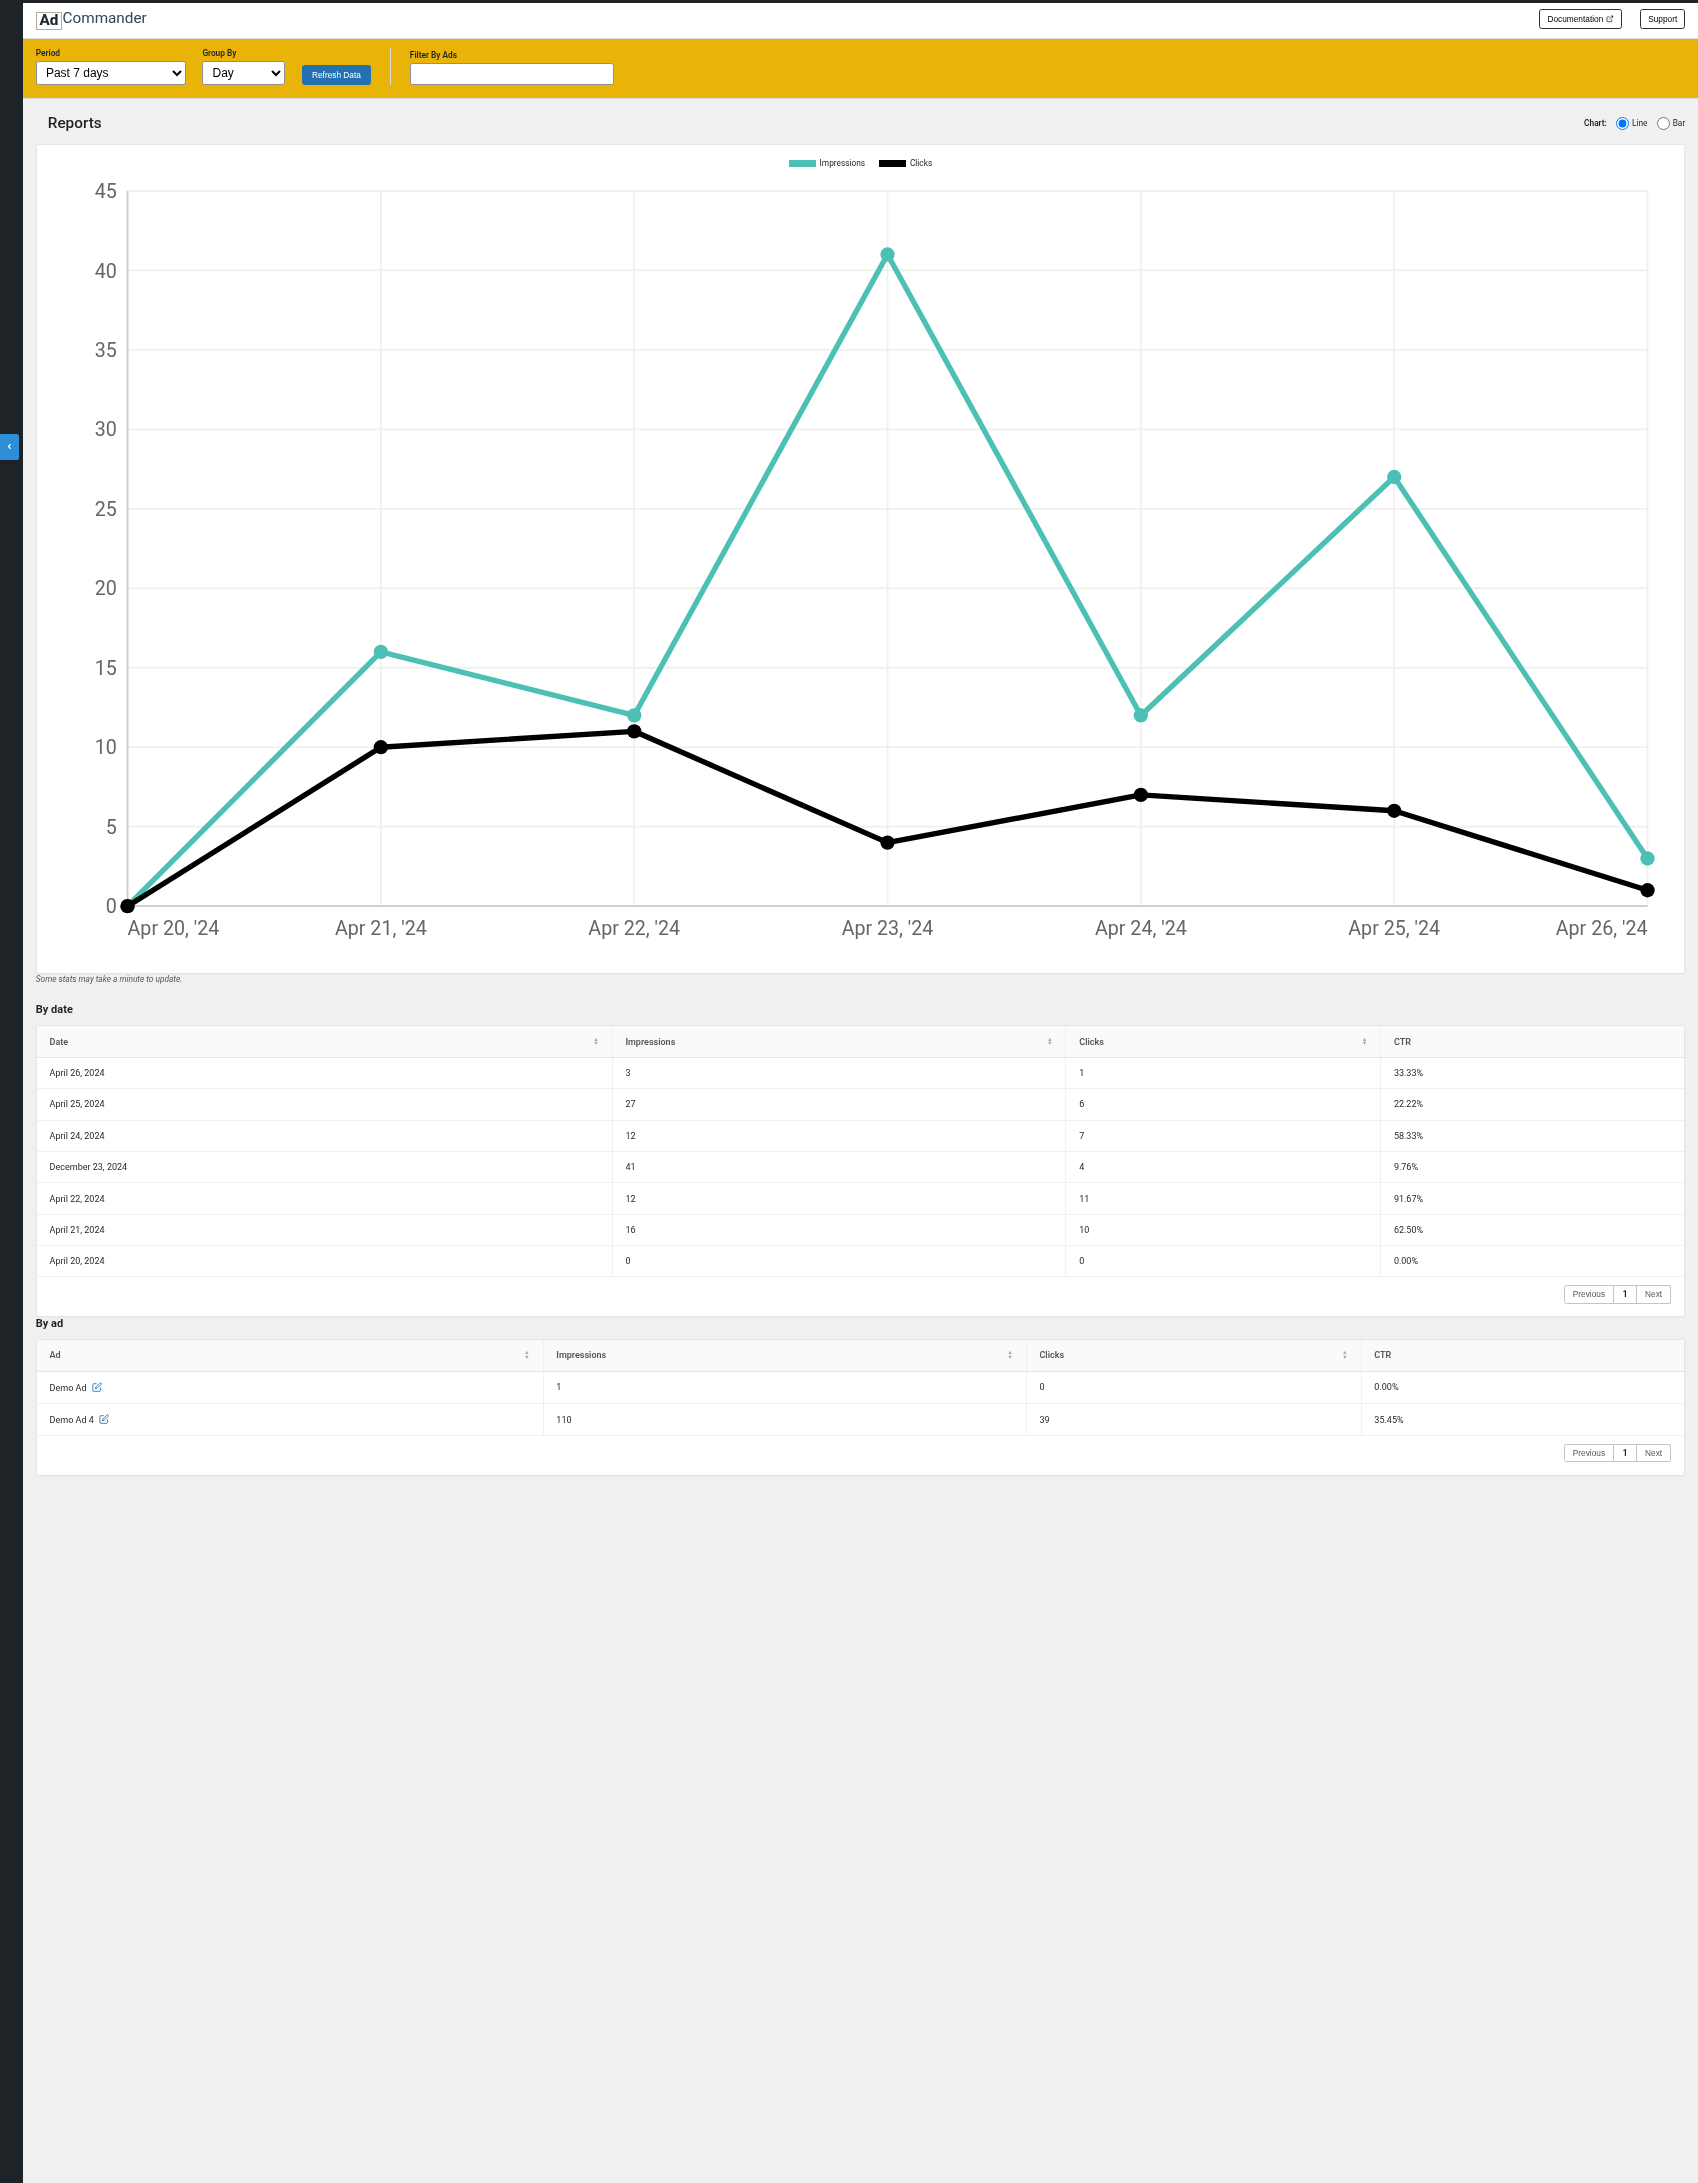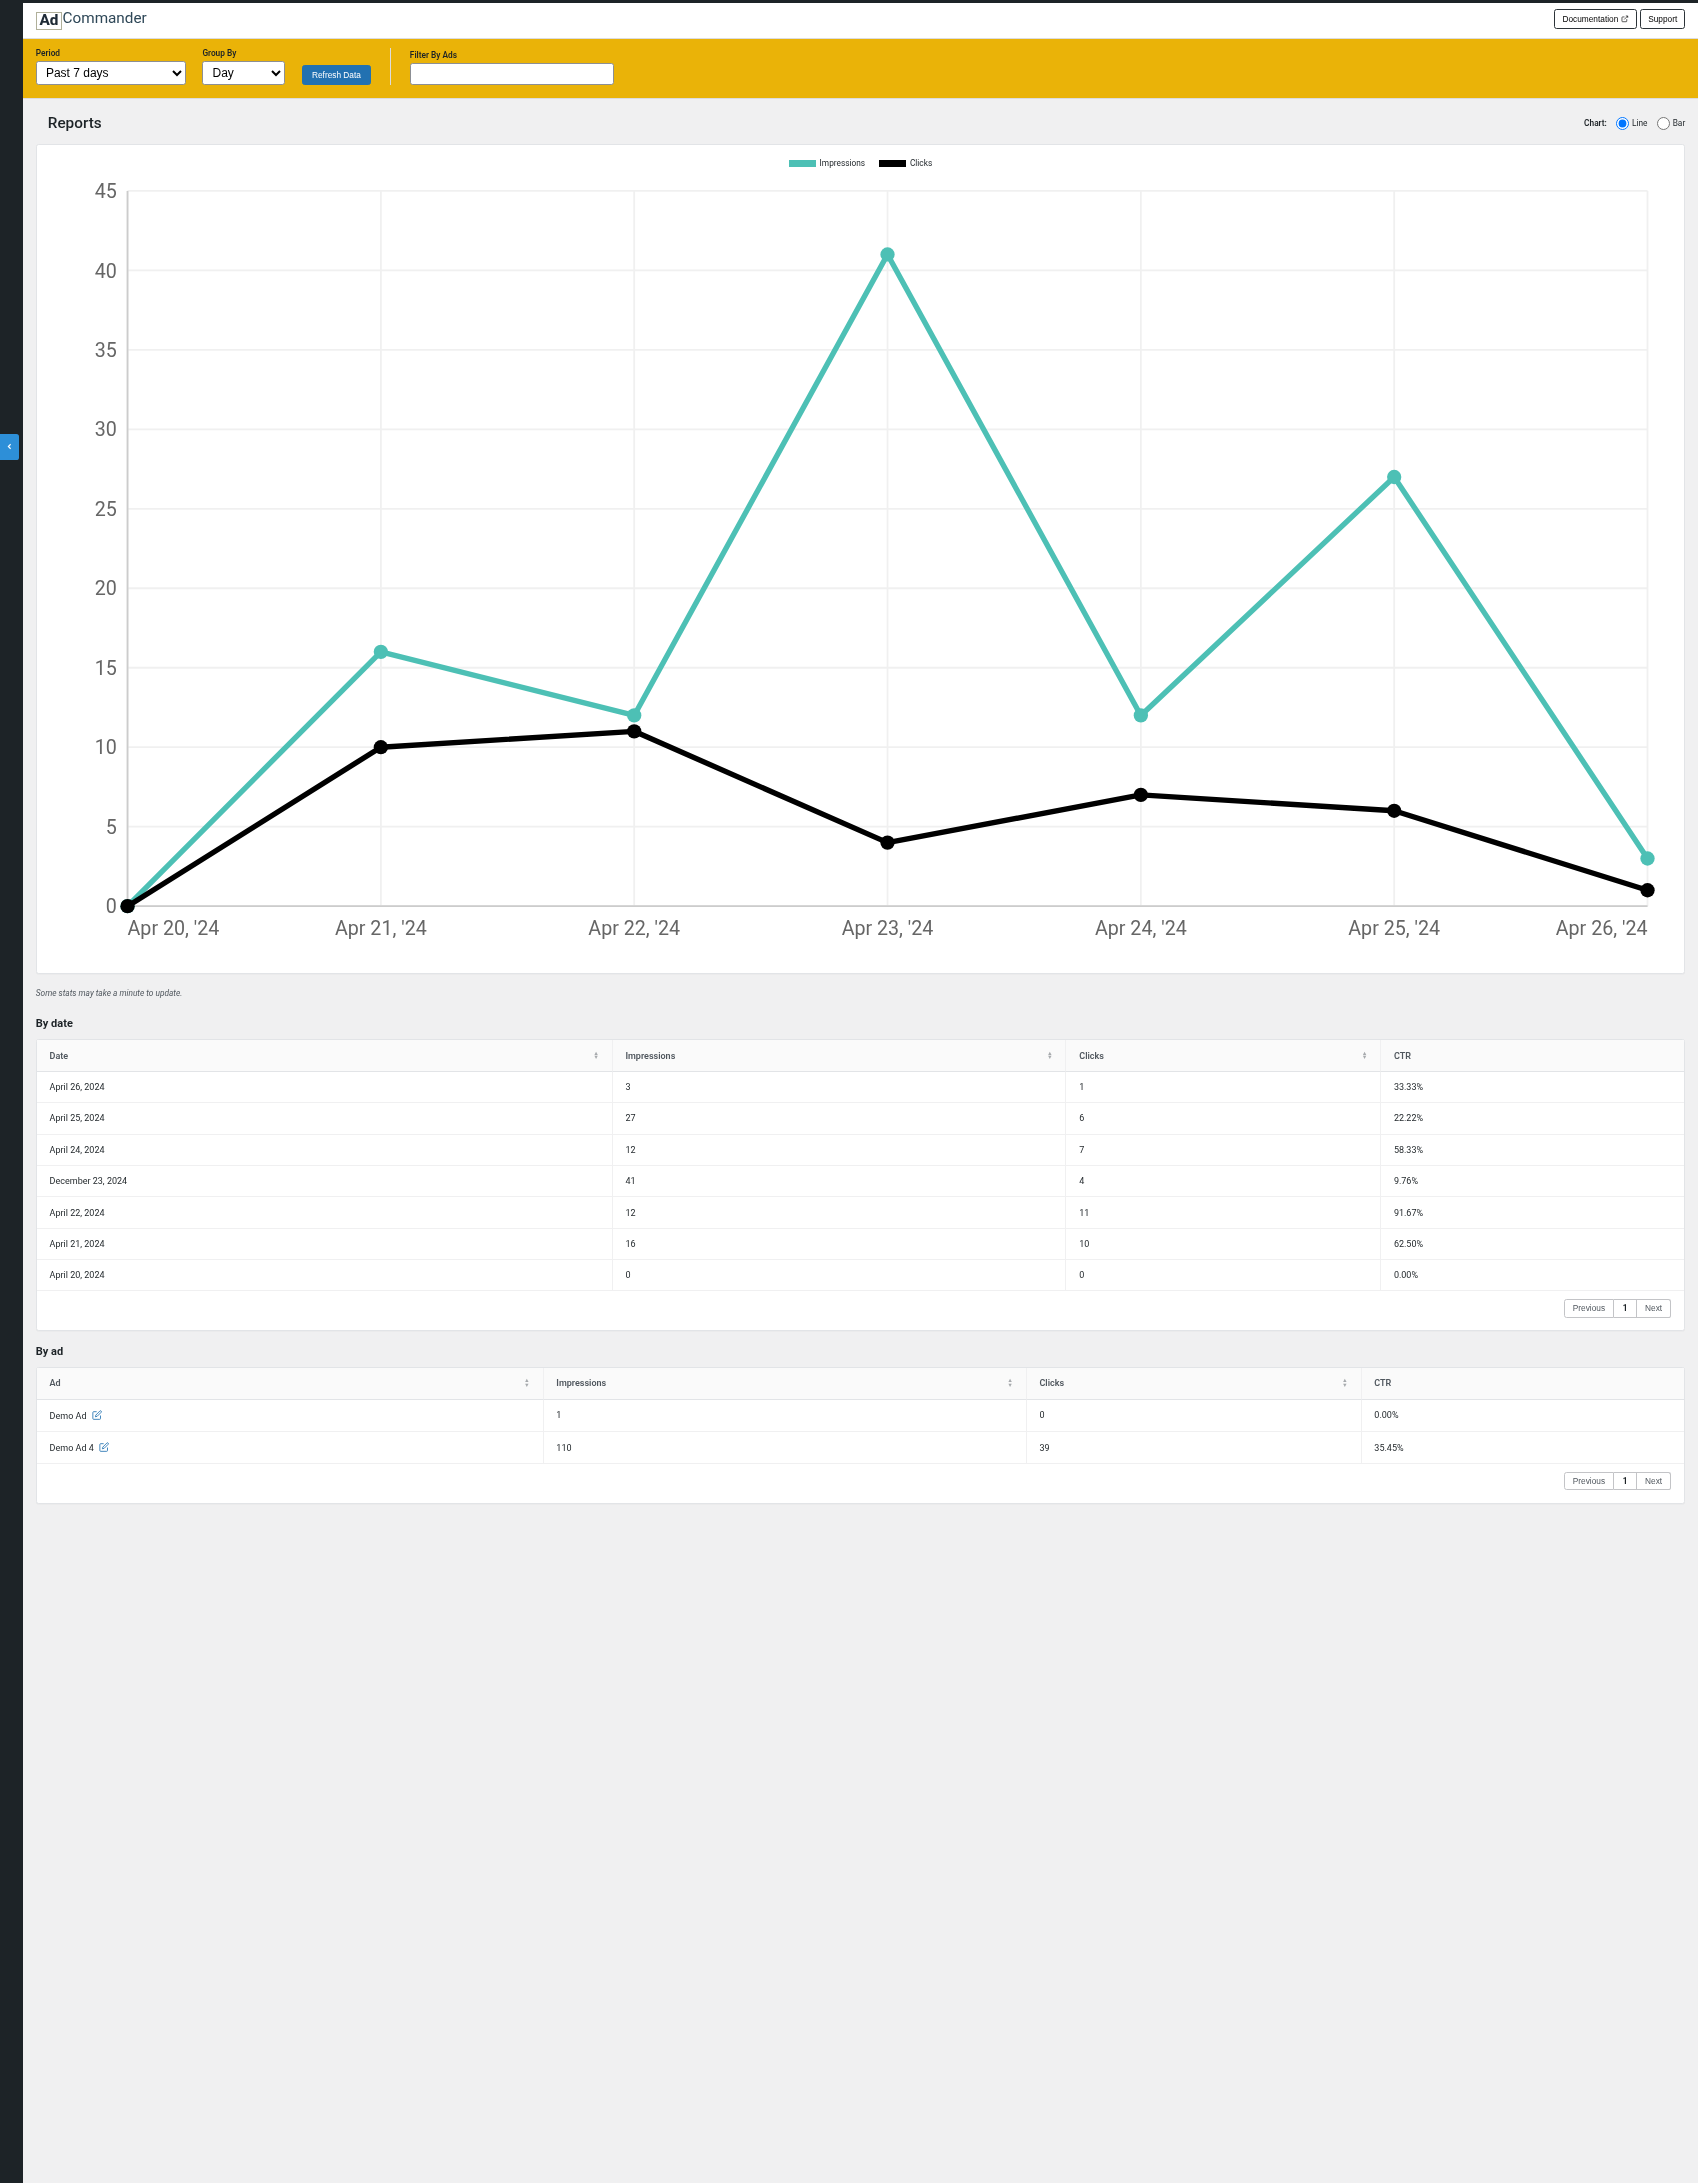--- a/index.html
+++ b/index.html
@@ -61,21 +61,21 @@
   .logo .box {
     border: 1.3px solid #b0b09a;
     padding: 0 2.6px 0.6px 2.6px;
     color: #1e2a36;
     font-weight: 800;
     margin-right: 0.6px;
     line-height: 1;
     position: relative;
     top: 1.3px;
   }
-  .topbar-right { display: flex; gap: 3px; }
+  .topbar-right { display: flex; gap: 18px; }
   .btn-outline {
     border: 0.6px solid #2c3338;
     background: #fff;
     padding: 3.8px 7px;
     border-radius: 2.6px;
     font-size: 8.3px;
     cursor: pointer;
     display: inline-flex;
     align-items: center;
     gap: 3.2px;
@@ -129,21 +129,20 @@
   }
   .page-title { font-size: 15.3px; font-weight: 500; color: #1d2327; }
   .chart-toggle { font-size: 8.3px; font-weight: 600; display: flex; align-items: center; gap: 9px; }
   .chart-toggle label { font-weight: 400; display: inline-flex; align-items: center; gap: 3.2px; cursor: pointer; }
 
   .card {
     background: #fff;
     border: 0.6px solid #e2e4e7;
     border-radius: 2.6px;
     box-shadow: 0 0.6px 0.6px rgba(0,0,0,0.04);
-    margin-bottom: 14px;
   }
   .chart-card { padding: 12.8px 19px 14px 19px; }
 
   .legend { display: flex; justify-content: center; gap: 14px; margin-bottom: 5.1px; font-size: 8.3px; }
   .legend .swatch { display: inline-block; width: 27px; height: 7.7px; margin-right: 3.8px; vertical-align: middle; }
   .sw-imp { background: #4dc0b5; }
   .sw-clk { background: #000; }
 
   .note { font-style: italic; color: #50575e; font-size: 8.3px; margin-bottom: 19px; }
 

